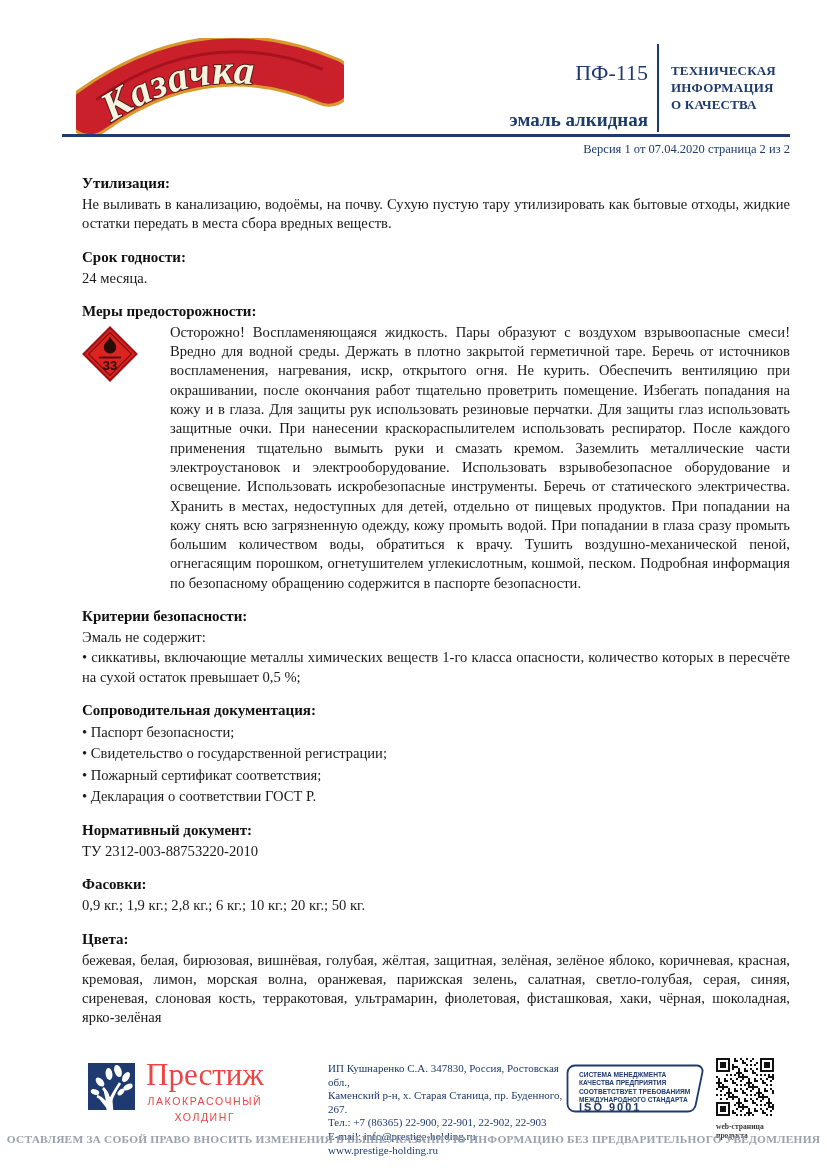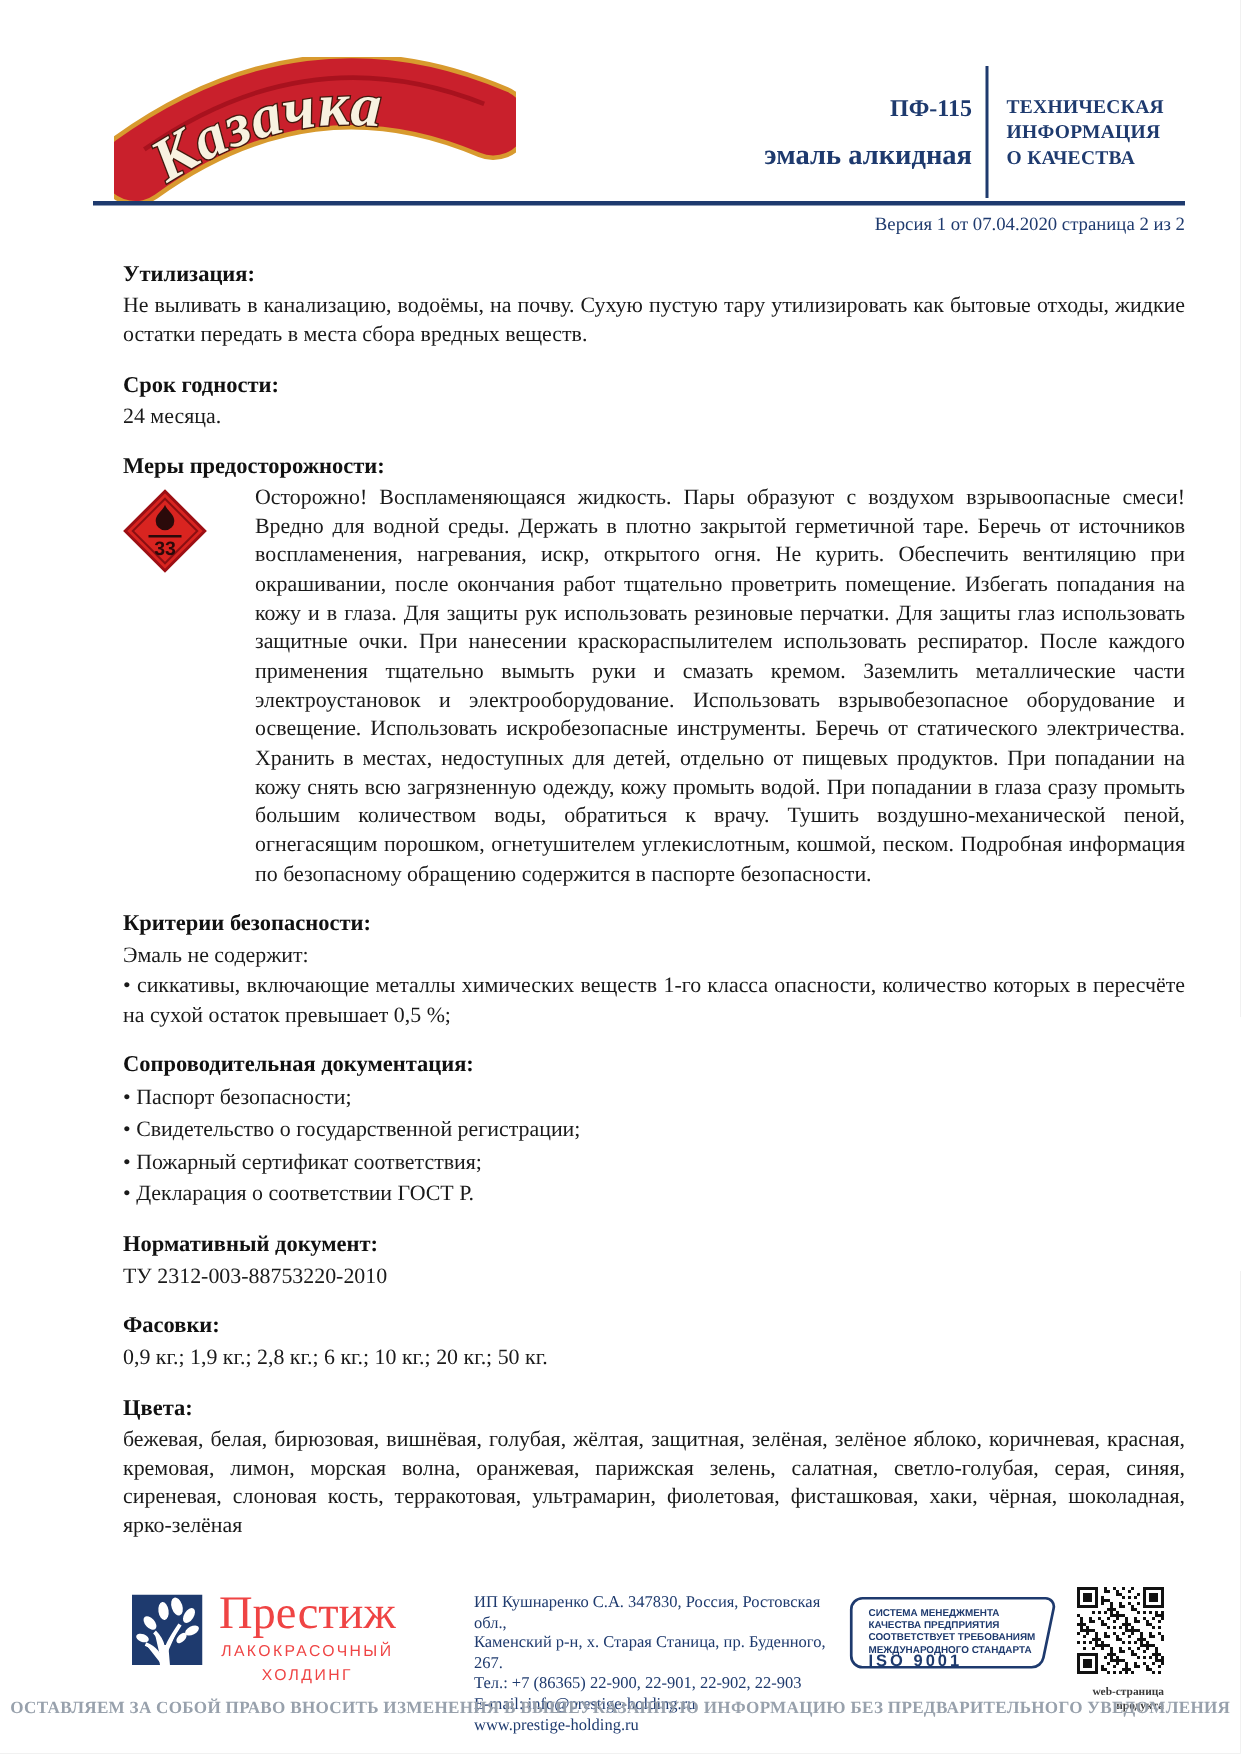--- a/index.html
+++ b/index.html
@@ -4,43 +4,43 @@
 <style>
   html,body{margin:0;padding:0;background:#e8e8e8;}
   .page{
     position:relative;width:827px;height:1169px;margin:0 auto;
     background:#ffffff;overflow:hidden;
     font-family:"Liberation Serif", serif;color:#1a1a1a;
   }
   
   .brand-logo{position:absolute;left:76px;top:38px;width:268px;height:98px;}
   .product-block{position:absolute;left:420px;top:60px;width:228px;text-align:right;color:#1e3a6e;}
-  .product-code{font-size:16px;font-weight:bold;line-height:26px;}
-  .product-subtitle{font-size:19px;font-weight:bold;line-height:24px;margin-top:6px;}
+  .product-code{font-size:22px;font-weight:normal;line-height:26px;}
+  .product-subtitle{font-size:19px;font-weight:bold;line-height:24px;margin-top:22px;}
   .v-divider{position:absolute;left:657px;top:44px;width:2px;height:88px;background:#1e3a6e;}
   .doc-info{position:absolute;left:671px;top:62px;color:#1e3a6e;font-weight:bold;font-size:13px;line-height:17px;letter-spacing:.2px;}
   .header-rule{position:absolute;left:62px;top:134px;width:728px;height:3px;background:#1e3a6e;}
   .version-line{position:absolute;top:142px;right:37px;color:#1e3a6e;font-size:12.5px;}
   
   .content{position:absolute;left:82px;top:160px;width:708px;}
   .section-heading{margin:13px 0 2px;font-size:15px;line-height:20px;font-weight:bold;color:#111;}
   .body-text{margin:0 0 1px;font-size:14.6px;line-height:19.3px;text-align:justify;}
   .body-text.nojust{text-align:left;}
   .bullet-line{margin:0 0 1px;font-size:14.6px;line-height:20.5px;text-align:justify;}
   .precaution-block{position:relative;padding-left:88px;min-height:64px;}
   .hazard-icon{position:absolute;left:0;top:3px;width:56px;height:56px;}
   
   .footer-logo-square{position:absolute;left:88px;top:1063px;width:47px;height:47px;}
   .footer-company{position:absolute;left:146px;top:1058px;color:#ef4444;text-align:center;}
   .company-name{font-size:31px;line-height:34px;font-family:"Liberation Serif",serif;}
   .company-sub{font-family:"Liberation Sans",sans-serif;font-weight:normal;font-size:10.5px;line-height:13px;letter-spacing:1.6px;margin-top:3px;}
-  .footer-contact{position:absolute;left:316px;top:1062px;width:240px;color:#1e3a6e;font-size:11px;line-height:13.6px;}
+  .footer-contact{position:absolute;left:328px;top:1062px;width:240px;color:#1e3a6e;font-size:11px;line-height:13.6px;}
   .iso-badge{position:absolute;left:566px;top:1064px;width:141px;height:50px;}
   .iso-badge text{font-family:"Liberation Sans",sans-serif;font-weight:bold;fill:#1e3a6e;}
-  .qr-wrap{position:absolute;left:716px;top:1058px;width:60px;text-align:right;}
+  .qr-wrap{position:absolute;left:716px;top:1058px;width:60px;text-align:left;}
   .qr-caption{font-size:7.6px;font-weight:bold;line-height:9px;color:#3a3a3a;margin-top:2px;}
   .disclaimer{position:absolute;left:0;top:1133px;width:827px;text-align:center;
     color:#98a1ac;font-weight:bold;font-size:11.4px;letter-spacing:.2px;}
 </style>
 </head>
 <body>
 
 <div class="page">
 
   <div class="brand-logo">

